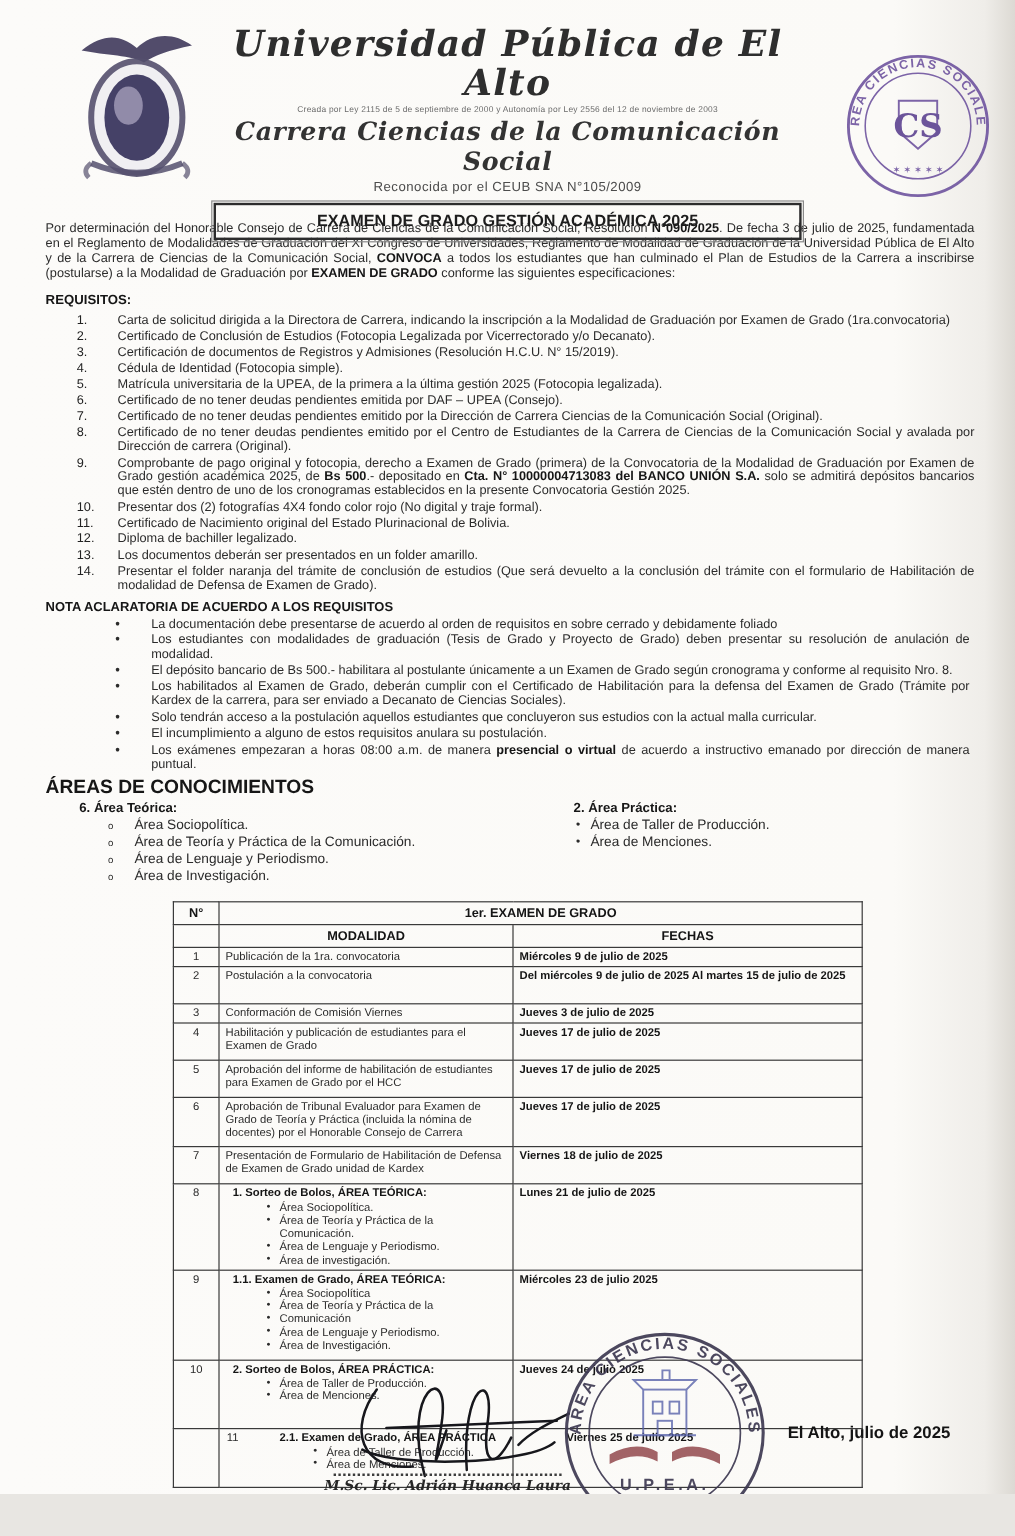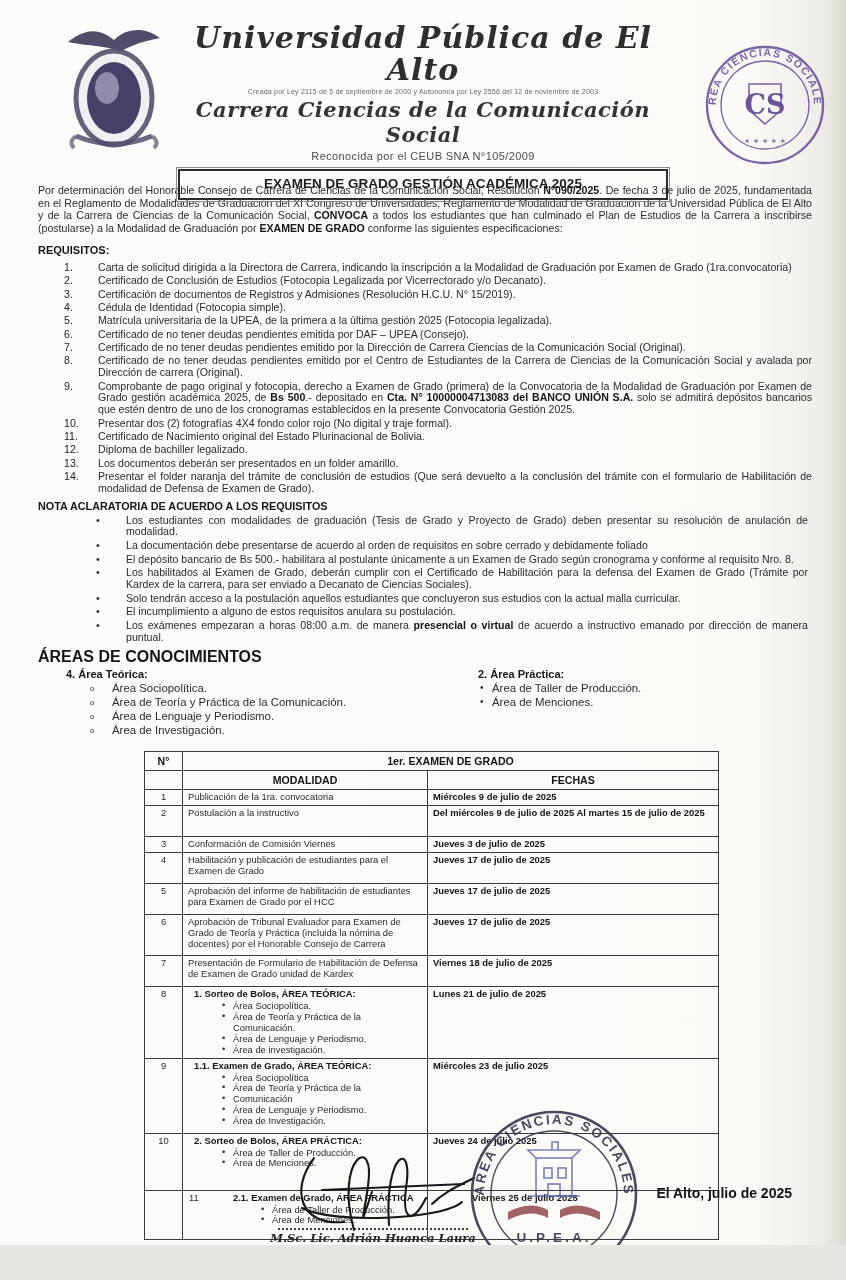--- a/index.html
+++ b/index.html
@@ -176,35 +176,35 @@
         </li>
       <li class="req">
           <span class="num">14.</span>
           <span class="txt">Presentar el folder naranja del trámite de conclusión de estudios (Que será devuelto a la conclusión del trámite con el formulario de Habilitación de modalidad de Defensa de Examen de Grado).</span>
         </li>
     </ol>
 
     <div class="nota">
       <div class="nota-title">NOTA ACLARATORIA DE ACUERDO A LOS REQUISITOS</div>
       <ul class="nota-list">
+        <li>La documentación debe presentarse de acuerdo al orden de requisitos en sobre cerrado y debidamente foliado</li>
         <li>Los estudiantes con modalidades de graduación (Tesis de Grado y Proyecto de Grado) deben presentar su resolución de anulación de modalidad.</li>
-        <li>La documentación debe presentarse de acuerdo al orden de requisitos en sobre cerrado y debidamente foliado</li>
         <li>El depósito bancario de Bs 500.- habilitara al postulante únicamente a un Examen de Grado según cronograma y conforme al requisito Nro. 8.</li>
         <li>Los habilitados al Examen de Grado, deberán cumplir con el Certificado de Habilitación para la defensa del Examen de Grado (Trámite por Kardex de la carrera, para ser enviado a Decanato de Ciencias Sociales).</li>
         <li>Solo tendrán acceso a la postulación aquellos estudiantes que concluyeron sus estudios con la actual malla curricular.</li>
         <li>El incumplimiento a alguno de estos requisitos anulara su postulación.</li>
         <li><span>Los exámenes empezaran a horas 08:00 a.m.  de manera </span><b>presencial o virtual</b><span> de acuerdo a instructivo emanado por dirección de manera puntual.</span></li>
       </ul>
     </div>
 
     <div class="areas">
       <div class="areas-head">ÁREAS DE CONOCIMIENTOS</div>
       <div class="areas-cols">
         <div class="area-col1">
-          <div class="area-title">4.   Área Teórica:</div>
+          <div class="area-title">6.   Área Teórica:</div>
           <ul class="area-items">
             <li>Área Sociopolítica.</li>
             <li>Área de Teoría y Práctica de la Comunicación.</li>
             <li>Área de Lenguaje y Periodismo.</li>
             <li>Área de Investigación.</li>
           </ul>
         </div>
         <div class="area-col2">
           <div class="area-title">2.  Área Práctica:</div>
           <ul class="area-items">
@@ -233,21 +233,21 @@
         </tr>
       </thead>
       <tbody>
         <tr>
             <td class="no">1</td>
             <td>Publicación de la 1ra. convocatoria</td>
             <td class="fec">Miércoles 9 de julio de 2025</td>
           </tr>
         <tr class="sp2">
             <td class="no">2</td>
-            <td>Postulación a la instructivo</td>
+            <td>Postulación a la convocatoria</td>
             <td class="fec">Del miércoles 9 de julio de 2025 Al martes 15 de julio de 2025</td>
           </tr>
         <tr>
             <td class="no">3</td>
             <td>Conformación de Comisión Viernes</td>
             <td class="fec">Jueves 3 de julio de 2025</td>
           </tr>
         <tr class="sp2">
             <td class="no">4</td>
             <td>Habilitación y publicación de estudiantes para el   Examen de Grado</td>

